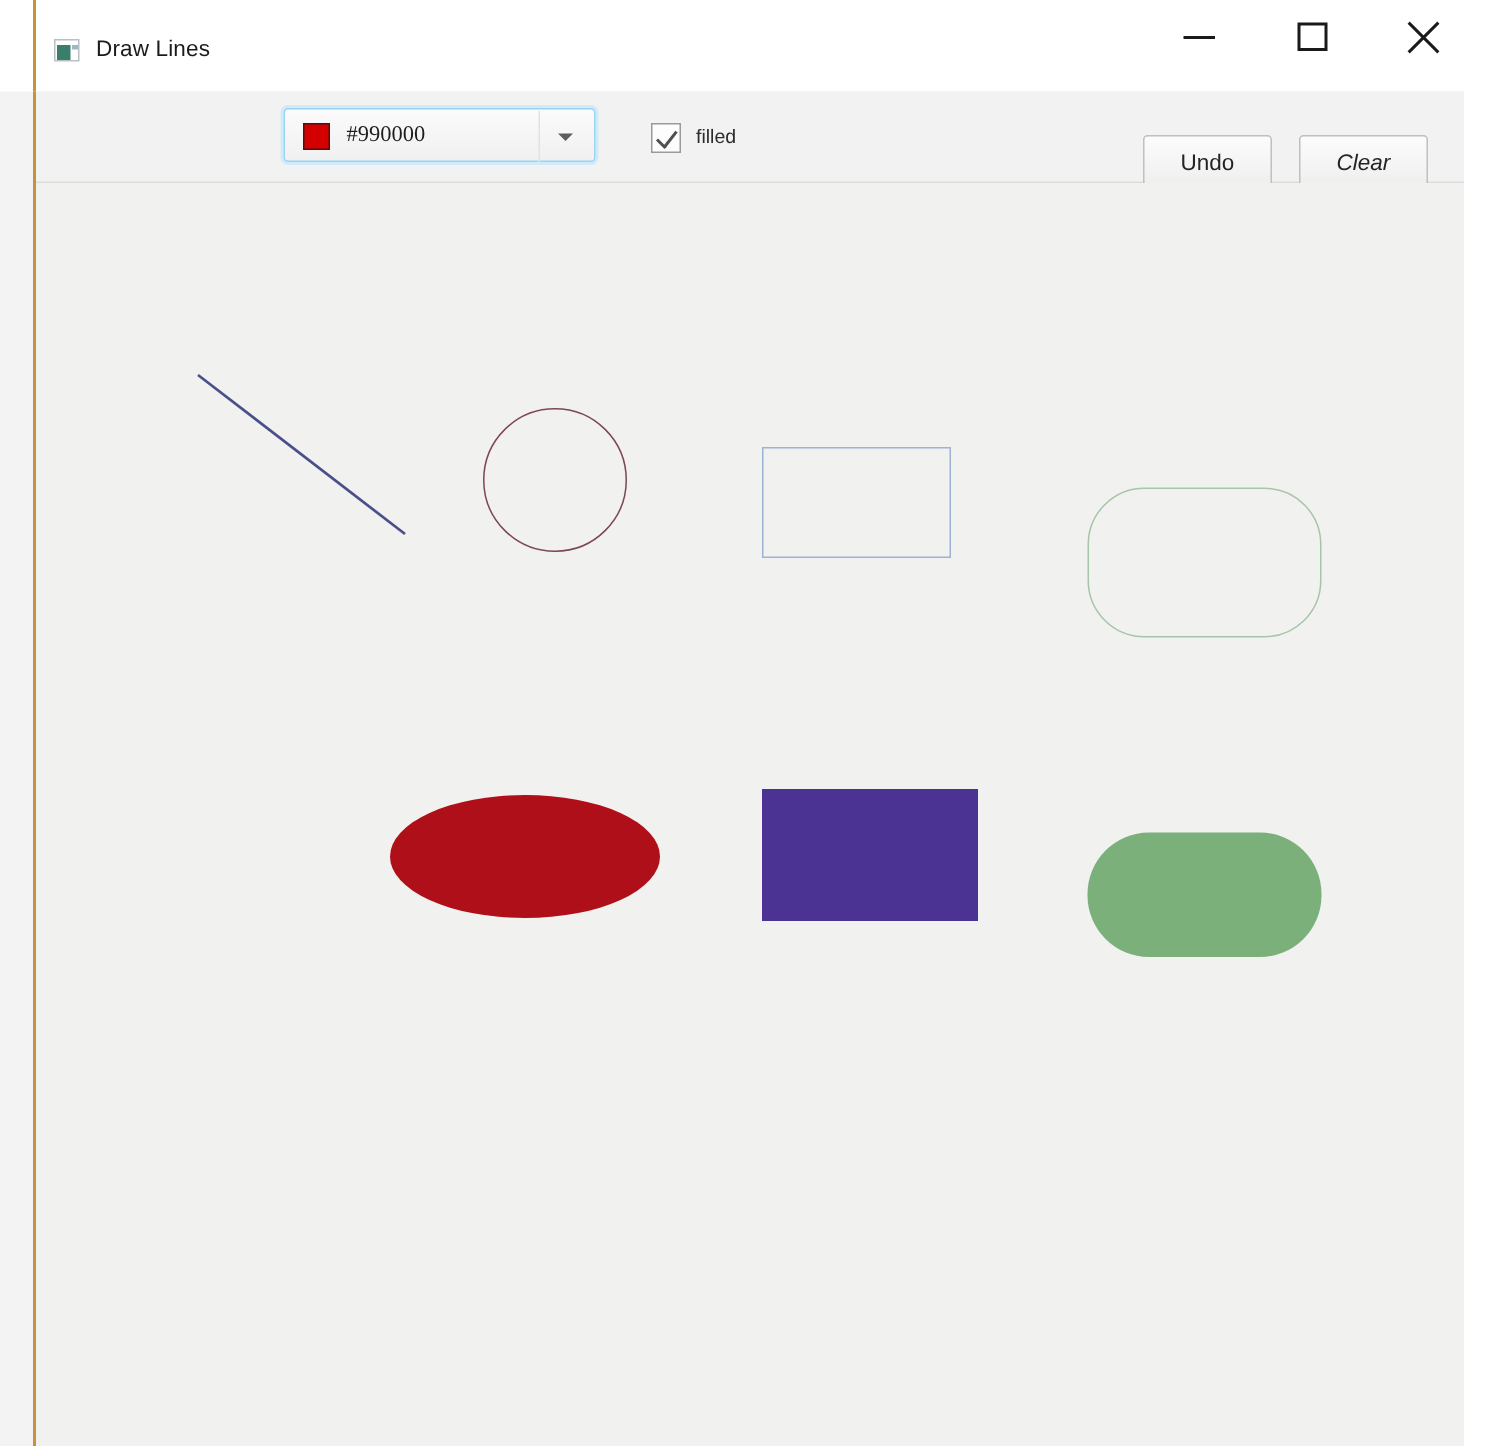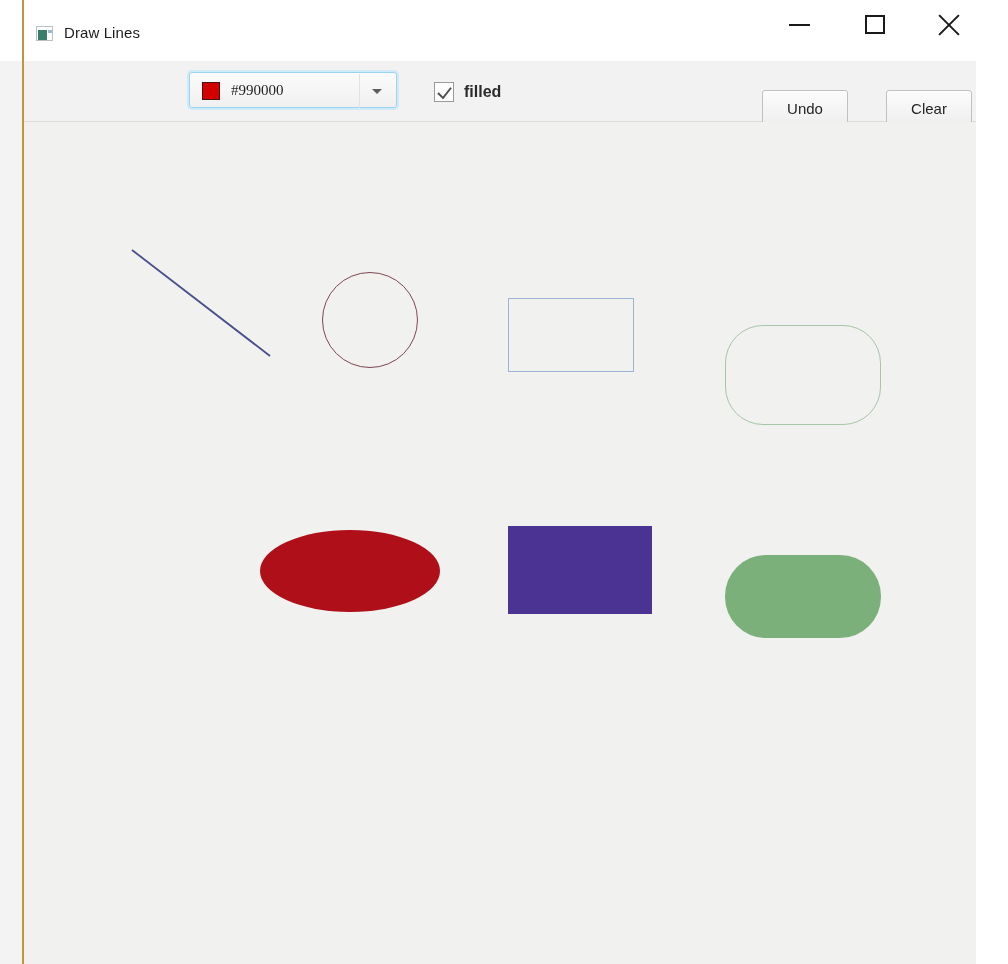--- a/index.html
+++ b/index.html
@@ -238,24 +238,23 @@
   #filled-box .tick-b {
     left: 8px; top: 14px;
     width: 13px; height: 2px;
     transform: rotate(-52deg);
     transform-origin: left center;
   }
   #filled-label {
     position: absolute;
     left: 30px;
     top: 9px;
-    font-size: 16px;
+    font-size: 13px;
     color: #2b2b2b;
     white-space: nowrap;
-    font-weight: bold;
   }
 
   
   #shape-combo {
     position: absolute;
     left: 521px;
     top: 13px;
     width: 162px;
     height: 36px;
     background: linear-gradient(#fdfdfd, #efefef);
@@ -292,21 +291,21 @@
     border-radius: 3px;
     box-sizing: border-box;
     font-family: "Liberation Sans", sans-serif;
     font-size: 15px;
     color: #242424;
     cursor: default;
     padding: 0;
     margin-top: 16px;
   }
   #btn-undo { left: 738px; width: 86px; }
-  #btn-clear { left: 862px; width: 86px; }
+  #btn-clear { left: 842px; width: 86px; font-style: italic; }
 
   
   #canvas {
     position: absolute;
     left: 24px;
     top: 122px;
     width: 952px;
     height: 842px;
     background: #f1f1ef;
     overflow: hidden;

